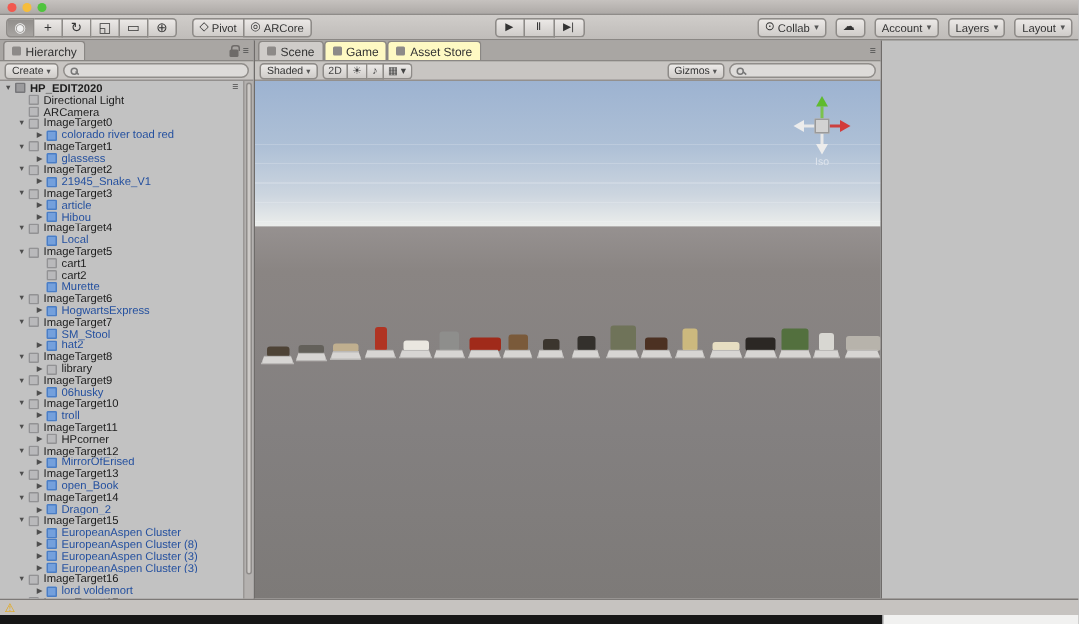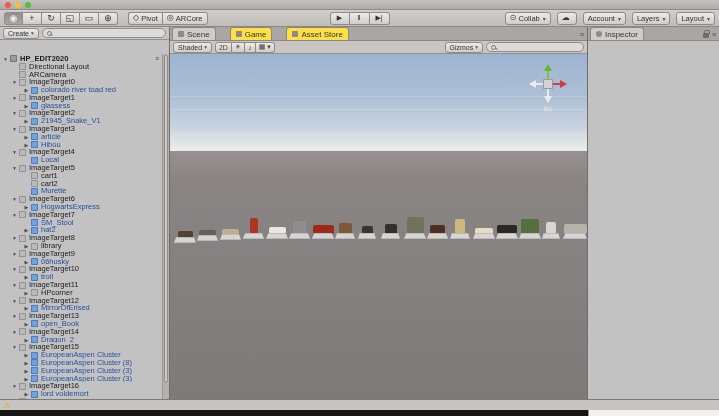--- a/index.html
+++ b/index.html
@@ -38,21 +38,21 @@
   .rgroup .btn{border-radius:3px}
 
   
   .main{display:flex;height:372px}
   .panel{position:relative;height:100%}
   .panel.hier{width:170px;border-right:1px solid #6f6c6a}
   .panel.scene{width:418px;border-right:1px solid #6f6c6a}
   .panel.insp{width:131px}
   .tabbar{height:14px;background:#a9a6a3;border-bottom:1px solid #8a8784;display:flex;align-items:flex-end;padding-left:2px;gap:1px}
   .tab{height:13px;display:flex;align-items:center;padding:0 5px;font-size:8px;color:#333;
-    border:1px solid #8a8784;border-bottom:none;border-radius:3px 3px 0 0;background:#fde047;white-space:nowrap}
+    border:1px solid #8a8784;border-bottom:none;border-radius:3px 3px 0 0;background:#fef9c3;white-space:nowrap}
   .tab.active{background:#cfccc9}
   .tabicon{width:6px;height:6px;background:#8d8a88;border-radius:1px;margin-right:3px;flex:0 0 6px}
   .tabicons{margin-left:auto;display:flex;align-items:center;gap:3px;padding:0 3px 2px 0}
   .menu-ic{font-size:7px;color:#4a4a4a;line-height:7px}
   .lock{position:relative;width:6px;height:5px;background:#6e6b69;border-radius:1px;margin-top:2px}
   .lock:before{content:"";position:absolute;left:1px;top:-3px;width:4px;height:3px;
     border:1px solid #6e6b69;border-bottom:none;border-radius:2px 2px 0 0}
 
   .subbar{height:13px;background:#c8c5c2;border-bottom:1px solid #93908e;display:flex;align-items:center;padding:0 3px;gap:3px}
   .dropbtn{height:11px;border:1px solid #8e8b88;border-radius:3px;background:linear-gradient(#eceae8,#cfccc9);
@@ -200,41 +200,51 @@
     <button class="btn">
       <span>Layout</span>
       <span class="arr">▾</span>
     </button>
   </div>
 </div>
 
 <div class="main">
 
   <div class="panel hier">
+    <div class="tabbar">
+      <div class="tab active">
+        <span class="tabicon"></span>
+        <span>Hierarchy</span>
+      </div>
+      <div class="tabicons">
+        <span class="lock"></span>
+        <span class="menu-ic">≡</span>
+      </div>
+    </div>
     <div class="subbar">
       <button class="dropbtn">
         <span>Create</span>
         <span class="arr">▾</span>
       </button>
       <div class="searchpill grow">
         <span class="mag"></span>
       </div>
     </div>
     <div class="tree">
       <div class="trow root">
         <span class="arrow">▼</span>
         <span class="nicon scene"></span>
         <span class="tlbl">HP_EDIT2020</span>
         <span class="rowmenu menu-ic">≡</span>
       </div>
       <div id="tree-items">
           <div class="trow d1">
             <span class="arrow"></span>
             <span class="nicon object"></span>
-            <span class="tlbl object">Directional Layout</span>
+            <span class="tlbl object">Directional Light</span>
           </div>
           <div class="trow d1">
             <span class="arrow"></span>
             <span class="nicon object"></span>
             <span class="tlbl object">ARCamera</span>
           </div>
           <div class="trow d1">
             <span class="arrow">▼</span>
             <span class="nicon object"></span>
             <span class="tlbl object">ImageTarget0</span>
@@ -446,21 +456,21 @@
           </div>
         </div>
     </div>
     <div class="vscroll">
       <div class="vthumb"></div>
     </div>
   </div>
 
   <div class="panel scene">
     <div class="tabbar">
-      <div style="display:flex;gap:14px;align-items:flex-start" id="scene-tabs">
+      <div style="display:flex;gap:0;align-items:flex-start" id="scene-tabs">
           <div class="tab active">
             <span class="tabicon"></span>
             <span>Scene</span>
           </div>
           <div class="tab">
             <span class="tabicon"></span>
             <span>Game</span>
           </div>
           <div class="tab">
             <span class="tabicon"></span>
@@ -581,33 +591,20 @@
         <span class="gz-cone up"></span>
         <span class="gz-cone right"></span>
         <span class="gz-cone left"></span>
         <span class="gz-cone down"></span>
         <span class="gz-cube"></span>
         <span class="gz-label">Iso</span>
       </div>
     </div>
   </div>
 
-  <div class="panel insp">
-    <div class="tabbar">
-      <div class="tab active">
-        <span class="tabicon" style="border-radius:50%"></span>
-        <span>Inspector</span>
-      </div>
-      <div class="tabicons">
-        <span class="lock"></span>
-        <span class="menu-ic">≡</span>
-      </div>
-    </div>
-    <div class="insp-body"></div>
-  </div>
 </div>
 
 <div class="statusbar">
   <span class="warn">⚠</span>
 </div>
 <div class="bottombar">
   <div class="dark"></div>
   <div class="lightseg"></div>
 </div>
 

